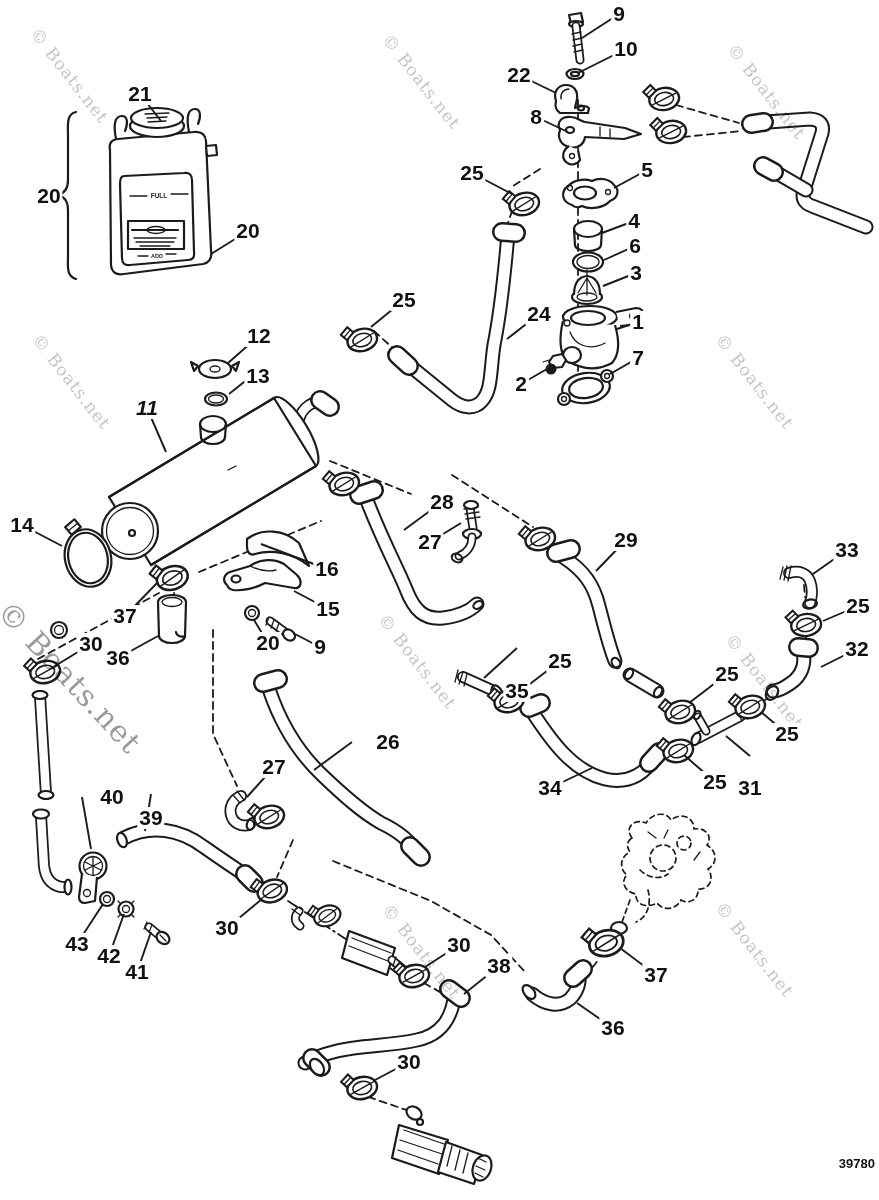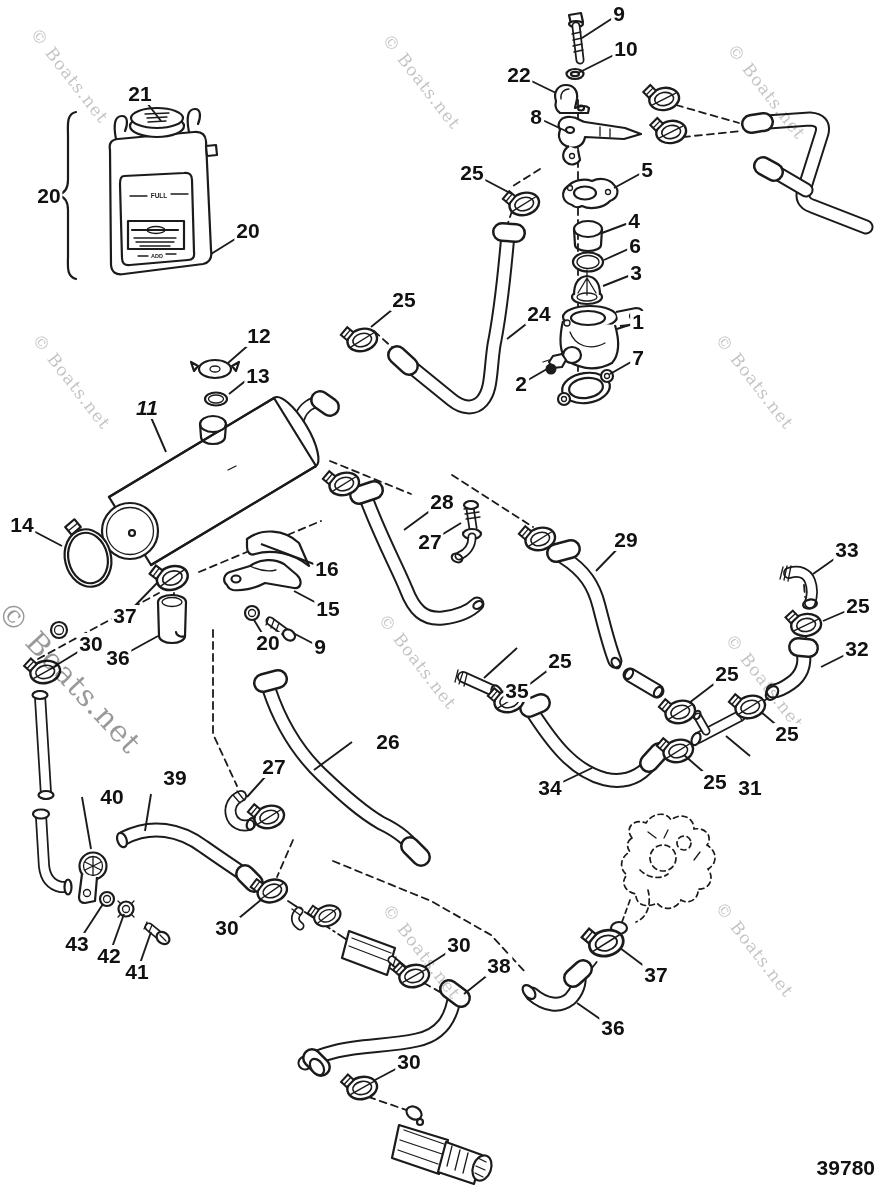--- a/index.html
+++ b/index.html
@@ -7,21 +7,21 @@
          font-family:"Liberation Sans",sans-serif;}
   #art{position:absolute;left:0;top:0;z-index:1;}
   .wm{position:absolute;z-index:2;font-family:"DejaVu Serif",serif;white-space:nowrap;
       transform-origin:0 0;transform:rotate(52deg);font-size:17px;color:rgba(0,0,0,0.24);
       letter-spacing:1px;pointer-events:none;}
   .wm-big{font-size:30px;color:rgba(0,0,0,0.40);transform:rotate(47deg);}
   #callout-layer{position:absolute;left:0;top:0;width:100%;height:100%;z-index:3;}
   .callout{position:absolute;transform:translate(-50%,-50%);font-weight:700;font-size:21px;
            color:#111;background:#fff;padding:0 2px;line-height:1.05;}
   #figure-number{position:absolute;right:2px;top:1156px;z-index:3;font-weight:700;
-                 font-size:21px;color:#111;background:#fff;padding:0 2px;}
+                 font-size:13px;color:#111;background:#fff;padding:0 2px;}
   
   .o{fill:none;stroke:#1b1b1b;stroke-width:15;stroke-linecap:round;stroke-linejoin:round}
   .i{fill:none;stroke:#ffffff;stroke-width:11;stroke-linecap:round;stroke-linejoin:round}
   .o2{fill:none;stroke:#1b1b1b;stroke-width:20;stroke-linecap:round}
   .i2{fill:none;stroke:#ffffff;stroke-width:15;stroke-linecap:round}
   .o3{fill:none;stroke:#1b1b1b;stroke-width:9;stroke-linecap:round}
   .i3{fill:none;stroke:#ffffff;stroke-width:5.5;stroke-linecap:round}
   .o4{fill:none;stroke:#1b1b1b;stroke-width:12;stroke-linecap:round}
   .i4{fill:none;stroke:#ffffff;stroke-width:8.5;stroke-linecap:round}
   .ln{fill:none;stroke:#1b1b1b;stroke-width:2.2;stroke-linecap:round;stroke-linejoin:round}
@@ -506,21 +506,21 @@
       <div class="callout" style="left: 560px; top: 661px;">25</div>
       <div class="callout" style="left: 847px; top: 550px;">33</div>
       <div class="callout" style="left: 858px; top: 606px;">25</div>
       <div class="callout" style="left: 857px; top: 649px;">32</div>
       <div class="callout" style="left: 727px; top: 674px;">25</div>
       <div class="callout" style="left: 787px; top: 734px;">25</div>
       <div class="callout" style="left: 750px; top: 756px; margin-top: 32px;">31</div>
       <div class="callout" style="left: 715px; top: 782px;">25</div>
       <div class="callout" style="left: 550px; top: 788px;">34</div>
       <div class="callout" style="left: 100px; top: 797px; margin-left: 12px;">40</div>
-      <div class="callout" style="left: 151px; top: 778px; margin-left: 24px;">39</div>
+      <div class="callout" style="left: 151px; top: 818px;">39</div>
       <div class="callout" style="left: 77px; top: 944px;">43</div>
       <div class="callout" style="left: 109px; top: 956px;">42</div>
       <div class="callout" style="left: 137px; top: 972px;">41</div>
       <div class="callout" style="left: 227px; top: 928px;">30</div>
       <div class="callout" style="left: 459px; top: 945px;">30</div>
       <div class="callout" style="left: 499px; top: 966px;">38</div>
       <div class="callout" style="left: 613px; top: 1028px;">36</div>
       <div class="callout" style="left: 656px; top: 975px;">37</div>
       <div class="callout" style="left: 409px; top: 1062px;">30</div>
     </div>

